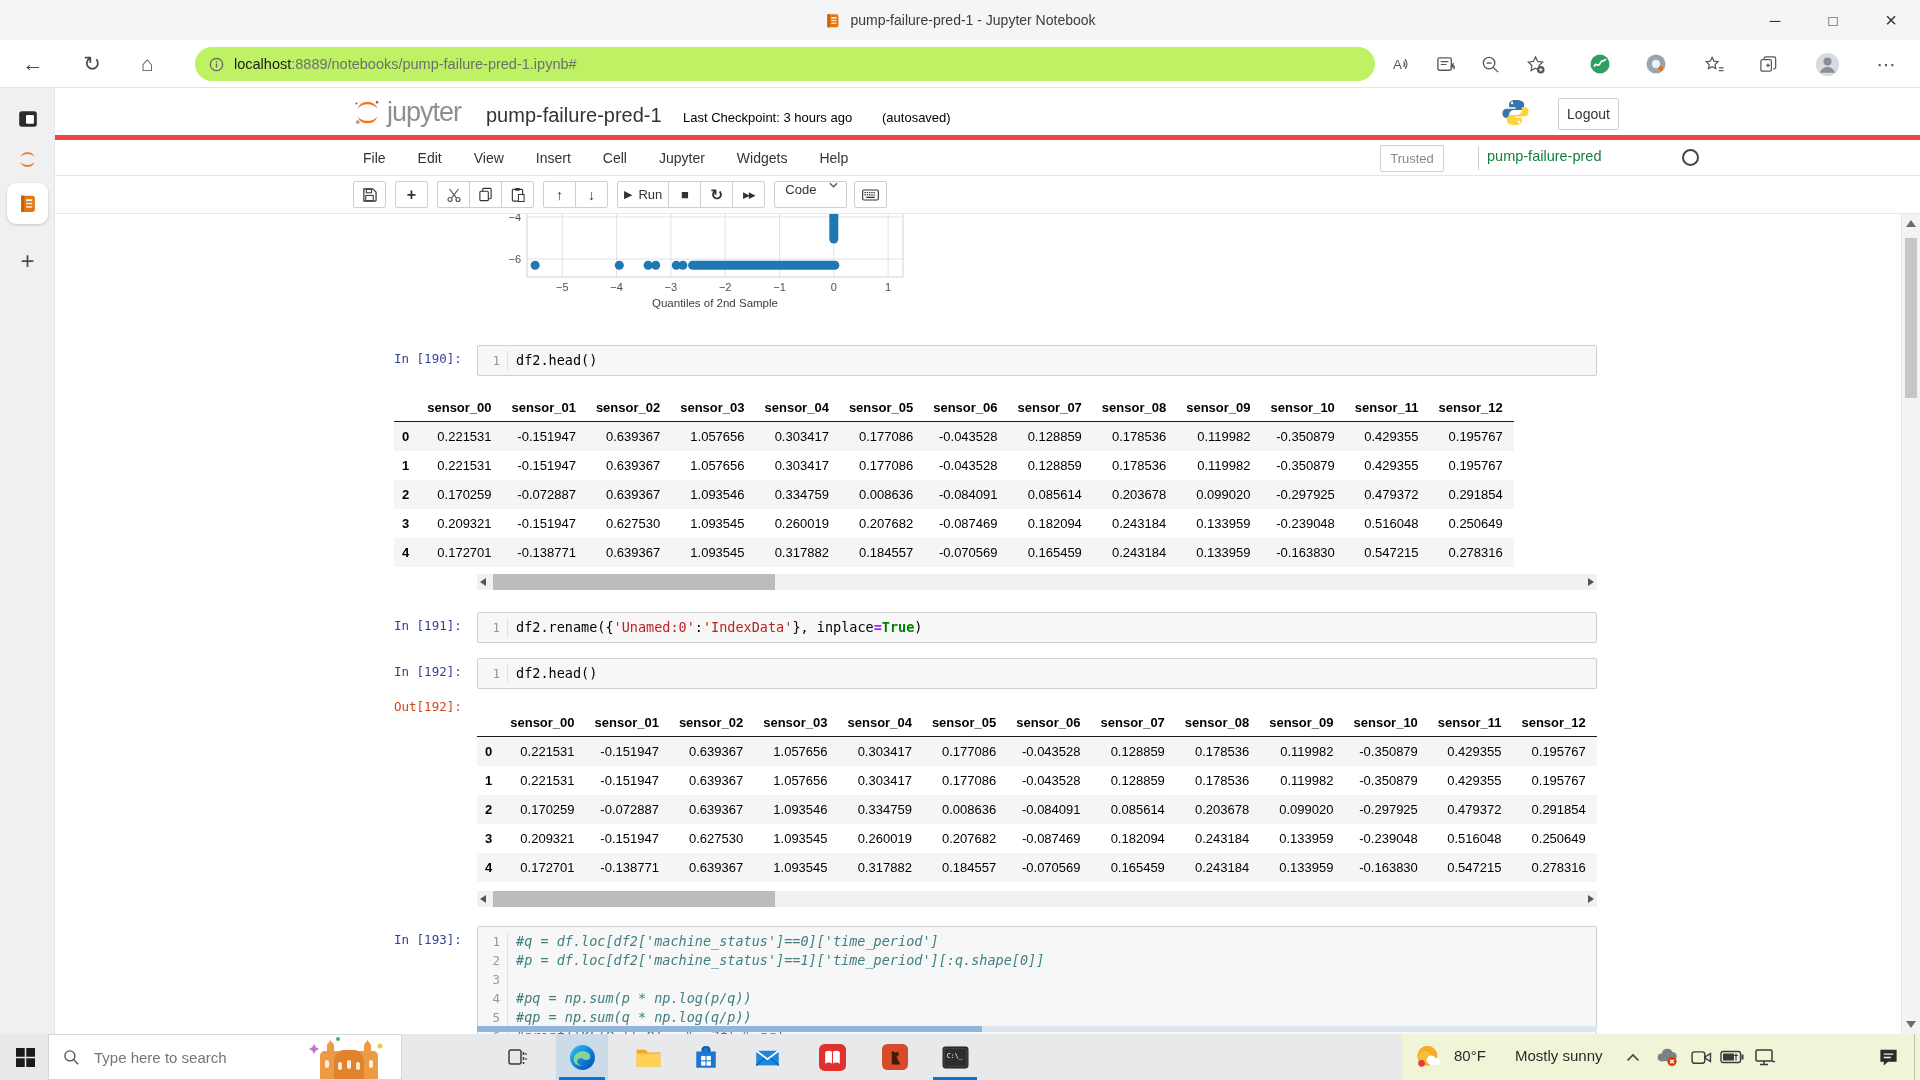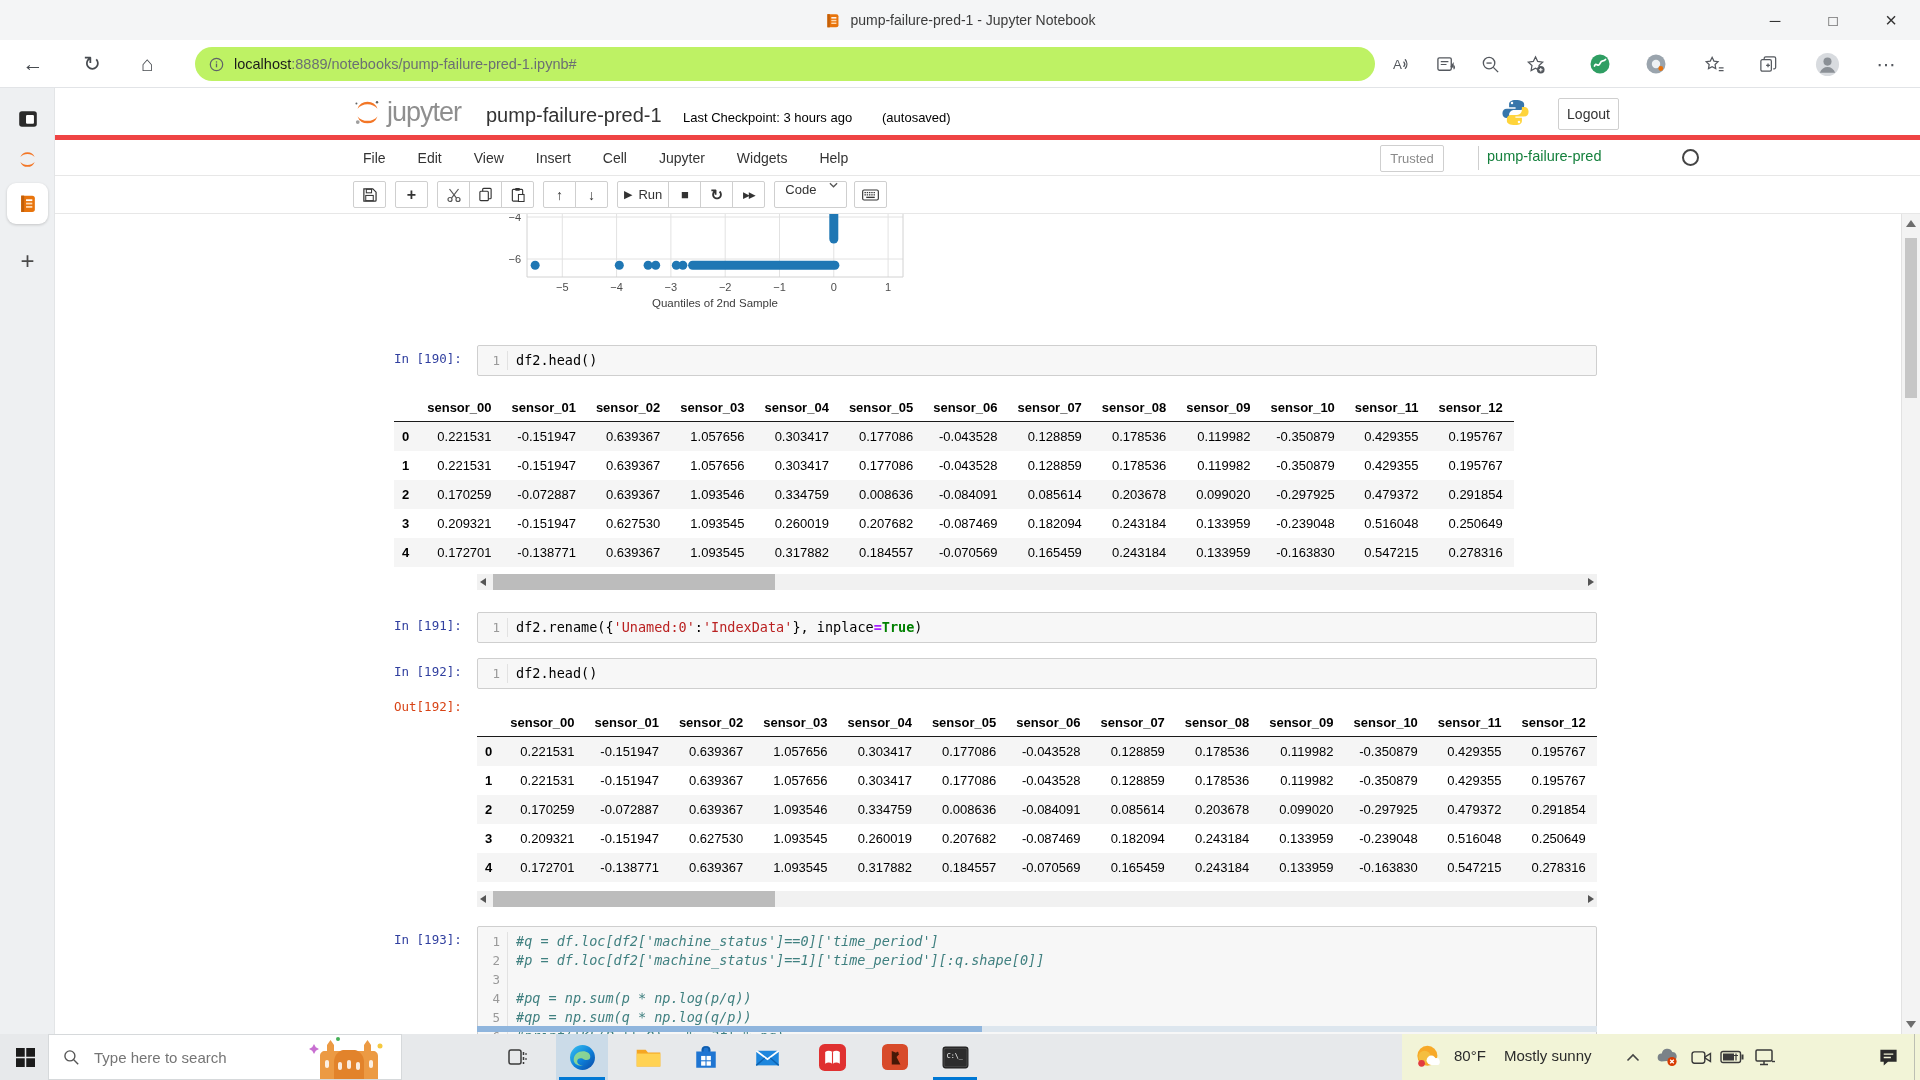--- a/index.html
+++ b/index.html
@@ -823,21 +823,21 @@
         <svg width="29" height="29" viewBox="0 0 26 26">
             <circle cx="12" cy="11.5" r="9" fill="#f7a928"></circle>
             <circle cx="9.5" cy="12.5" r="5.5" fill="#f3cf52" opacity=".55"></circle>
             <circle cx="15.5" cy="15.5" r="4.2" fill="#fff"></circle>
             <circle cx="20" cy="16.5" r="3" fill="#fff"></circle>
             <rect x="14.5" y="15.5" width="8.5" height="4.2" rx="2" fill="#fff"></rect>
             <circle cx="6.8" cy="18.2" r="3" fill="#e23c3f"></circle>
           </svg>
       </div>
       <span class="traytext abs" style="left:52px;top:13px;">80°F</span>
-      <span class="traytext abs" style="left:102px;top:13px;">Mostly sunny</span>
+      <span class="traytext abs" style="left:113px;top:13px;">Mostly sunny</span>
       <div class="tasktile" style="left:216px;width:30px;">
         <svg width="14" height="9" viewBox="0 0 14 9">
             <path d="M1.5 7.5L7 2l5.5 5.5" stroke="#444" stroke-width="1.6" fill="none"></path>
           </svg>
       </div>
       <div class="tasktile" style="left:249px;width:32px;">
         <svg width="24" height="19" viewBox="0 0 24 19">
             <path d="M6.5 13.5a4 4 0 0 1 .3-8A5.5 5.5 0 0 1 17.3 4a4.4 4.4 0 0 1 2 8.3z" fill="#7a8288"></path>
             <circle cx="17" cy="13.5" r="4.6" fill="#d83b01"></circle>
             <path d="M15.2 11.7l3.6 3.6M18.8 11.7l-3.6 3.6" stroke="#fff" stroke-width="1.3"></path>

